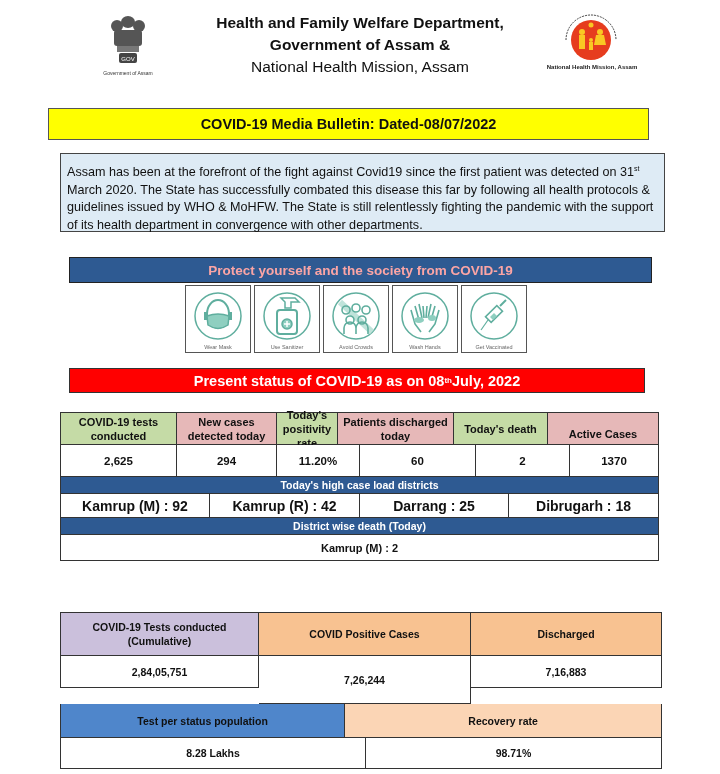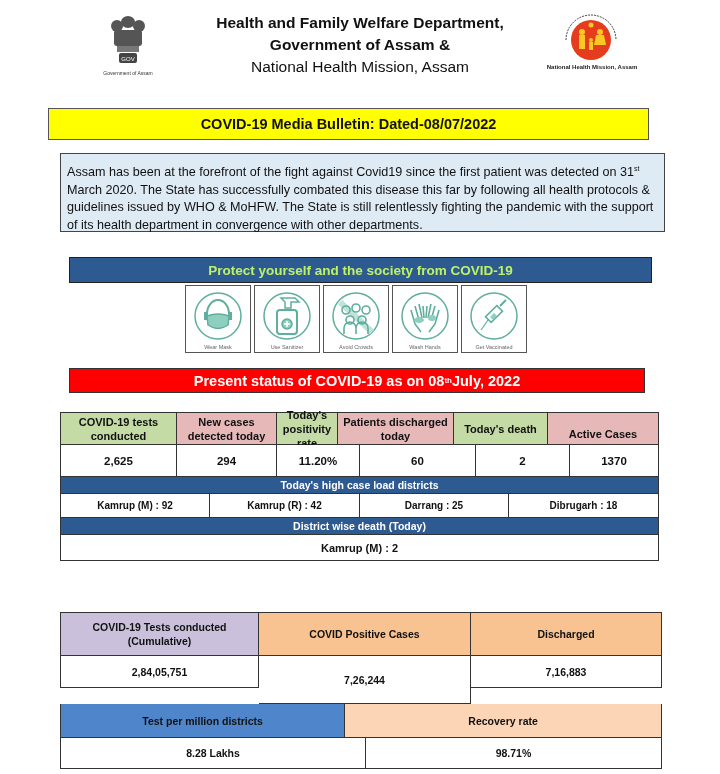--- a/index.html
+++ b/index.html
@@ -12,41 +12,41 @@
   .emblem { left:97px; top:10px; width:62px; height:72px; }
   .emblem-cap { left:88px; top:70px; width:80px; font-size:5px; text-align:center; color:#333; }
   .hdr-title { left:200px; top:12px; width:320px; text-align:center; font-size:15.5px; line-height:22px; }
   .nhm-logo { left:558px; top:10px; width:66px; height:56px; }
   .nhm-cap { left:532px; top:64px; width:120px; font-size:6px; text-align:center; color:#222; font-weight:bold; }
 
   .yellow-bar { left:48px; top:108px; width:601px; height:32px; background:#ffff00; border:1px solid #555; box-sizing:border-box; font-size:14.5px; font-weight:bold; }
   .intro { left:60px; top:153px; width:605px; height:79px; background:#deebf5; border:1.5px solid #444; box-sizing:border-box; padding:6px 6px; font-size:12.6px; line-height:17.5px; }
   .intro sup { font-size:7px; }
 
-  .blue-band { left:69px; top:257px; width:583px; height:26px; background:#2e5a92; border:1px solid #222; box-sizing:border-box; color:#bef264; font-size:13.5px; font-weight:bold; }
+  .blue-band { left:69px; top:257px; width:583px; height:26px; background:#2e5a92; border:1px solid #222; box-sizing:border-box; color:#fca5a5; font-size:13.5px; font-weight:bold; }
 
   .icons { left:185px; top:285px; height:68px; display:flex; gap:3px; }
   .icard { width:66px; height:68px; border:1px solid #555; box-sizing:border-box; background:#fff; display:flex; flex-direction:column; align-items:center; padding-top:4px; }
   .icard svg { width:52px; height:52px; }
   .icard .lbl { font-size:5.5px; color:#666; margin-top:2px; }
 
   .red-band { left:69px; top:368px; width:576px; height:25px; background:#ff0000; border:1px solid #333; box-sizing:border-box; color:#fff; font-size:14.5px; font-weight:bold; }
   .red-band sup { font-size:8px; }
 
   
   .t1 { left:60px; top:412px; width:599px; }
   .t1 .row { display:flex; }
   .t1 .cell { border-right:1px solid #333; border-bottom:1px solid #333; box-sizing:border-box; font-weight:bold; }
   .t1 .row .cell:first-child { border-left:1px solid #333; }
   .t1 .hdr .cell { height:32px; font-size:11px; line-height:14px; }
   .t1 .val .cell { height:32px; font-size:11.5px; background:#fff; }
   .green { background:#c5dba6; }
   .pink { background:#e6b8b8; }
   .band2 { height:17px; background:#2e5a92; color:#fff; font-size:10.5px; font-weight:bold; border:1px solid #333; border-top:none; box-sizing:border-box; }
-  .t1 .dist .cell { height:24px; font-size:10px; }
+  .t1 .dist .cell { height:24px; font-size:14px; }
   .death-row { height:26px; border:1px solid #333; border-top:none; box-sizing:border-box; font-size:11px; font-weight:bold; background:#fff; }
 
   
   .t2 { left:60px; top:612px; width:602px; border-top:1px solid #333; }
   .t2 .row { display:flex; }
   .t2 .cell { border-right:1px solid #333; border-bottom:1px solid #333; box-sizing:border-box; font-weight:bold; font-size:10.5px; line-height:14px; }
   .t2 .row .cell:first-child { border-left:1px solid #333; }
   .lav { background:#cbc0dc; }
   .orange { background:#f8c291; }
   .bluec { background:#4f86cb; }
@@ -198,20 +198,20 @@
     <div class="cell center lav" style="width:199px; height:43px; padding:0 24px;">COVID-19 Tests conducted (Cumulative)</div>
     <div class="cell center orange" style="width:212px; height:43px;">COVID Positive Cases</div>
     <div class="cell center orange" style="width:191px; height:43px;">Discharged</div>
   </div>
   <div class="row">
     <div class="cell center" style="width:199px; height:32px;">2,84,05,751</div>
     <div class="cell center" style="width:212px; height:48px;">7,26,244</div>
     <div class="cell center" style="width:191px; height:32px;">7,16,883</div>
   </div>
   <div class="row">
-    <div class="cell center bluec" style="width:306px; height:34px;">Test per million districts</div>
+    <div class="cell center bluec" style="width:306px; height:34px;">Test per status population</div>
     <div class="cell center peach" style="width:340px; height:34px;">Recovery rate</div>
   </div>
   <div class="row">
     <div class="cell center" style="width:306px; height:31px;">8.28 Lakhs</div>
     <div class="cell center" style="width:296px; height:31px;">98.71%</div>
   </div>
 </div>
 
 </body></html>

